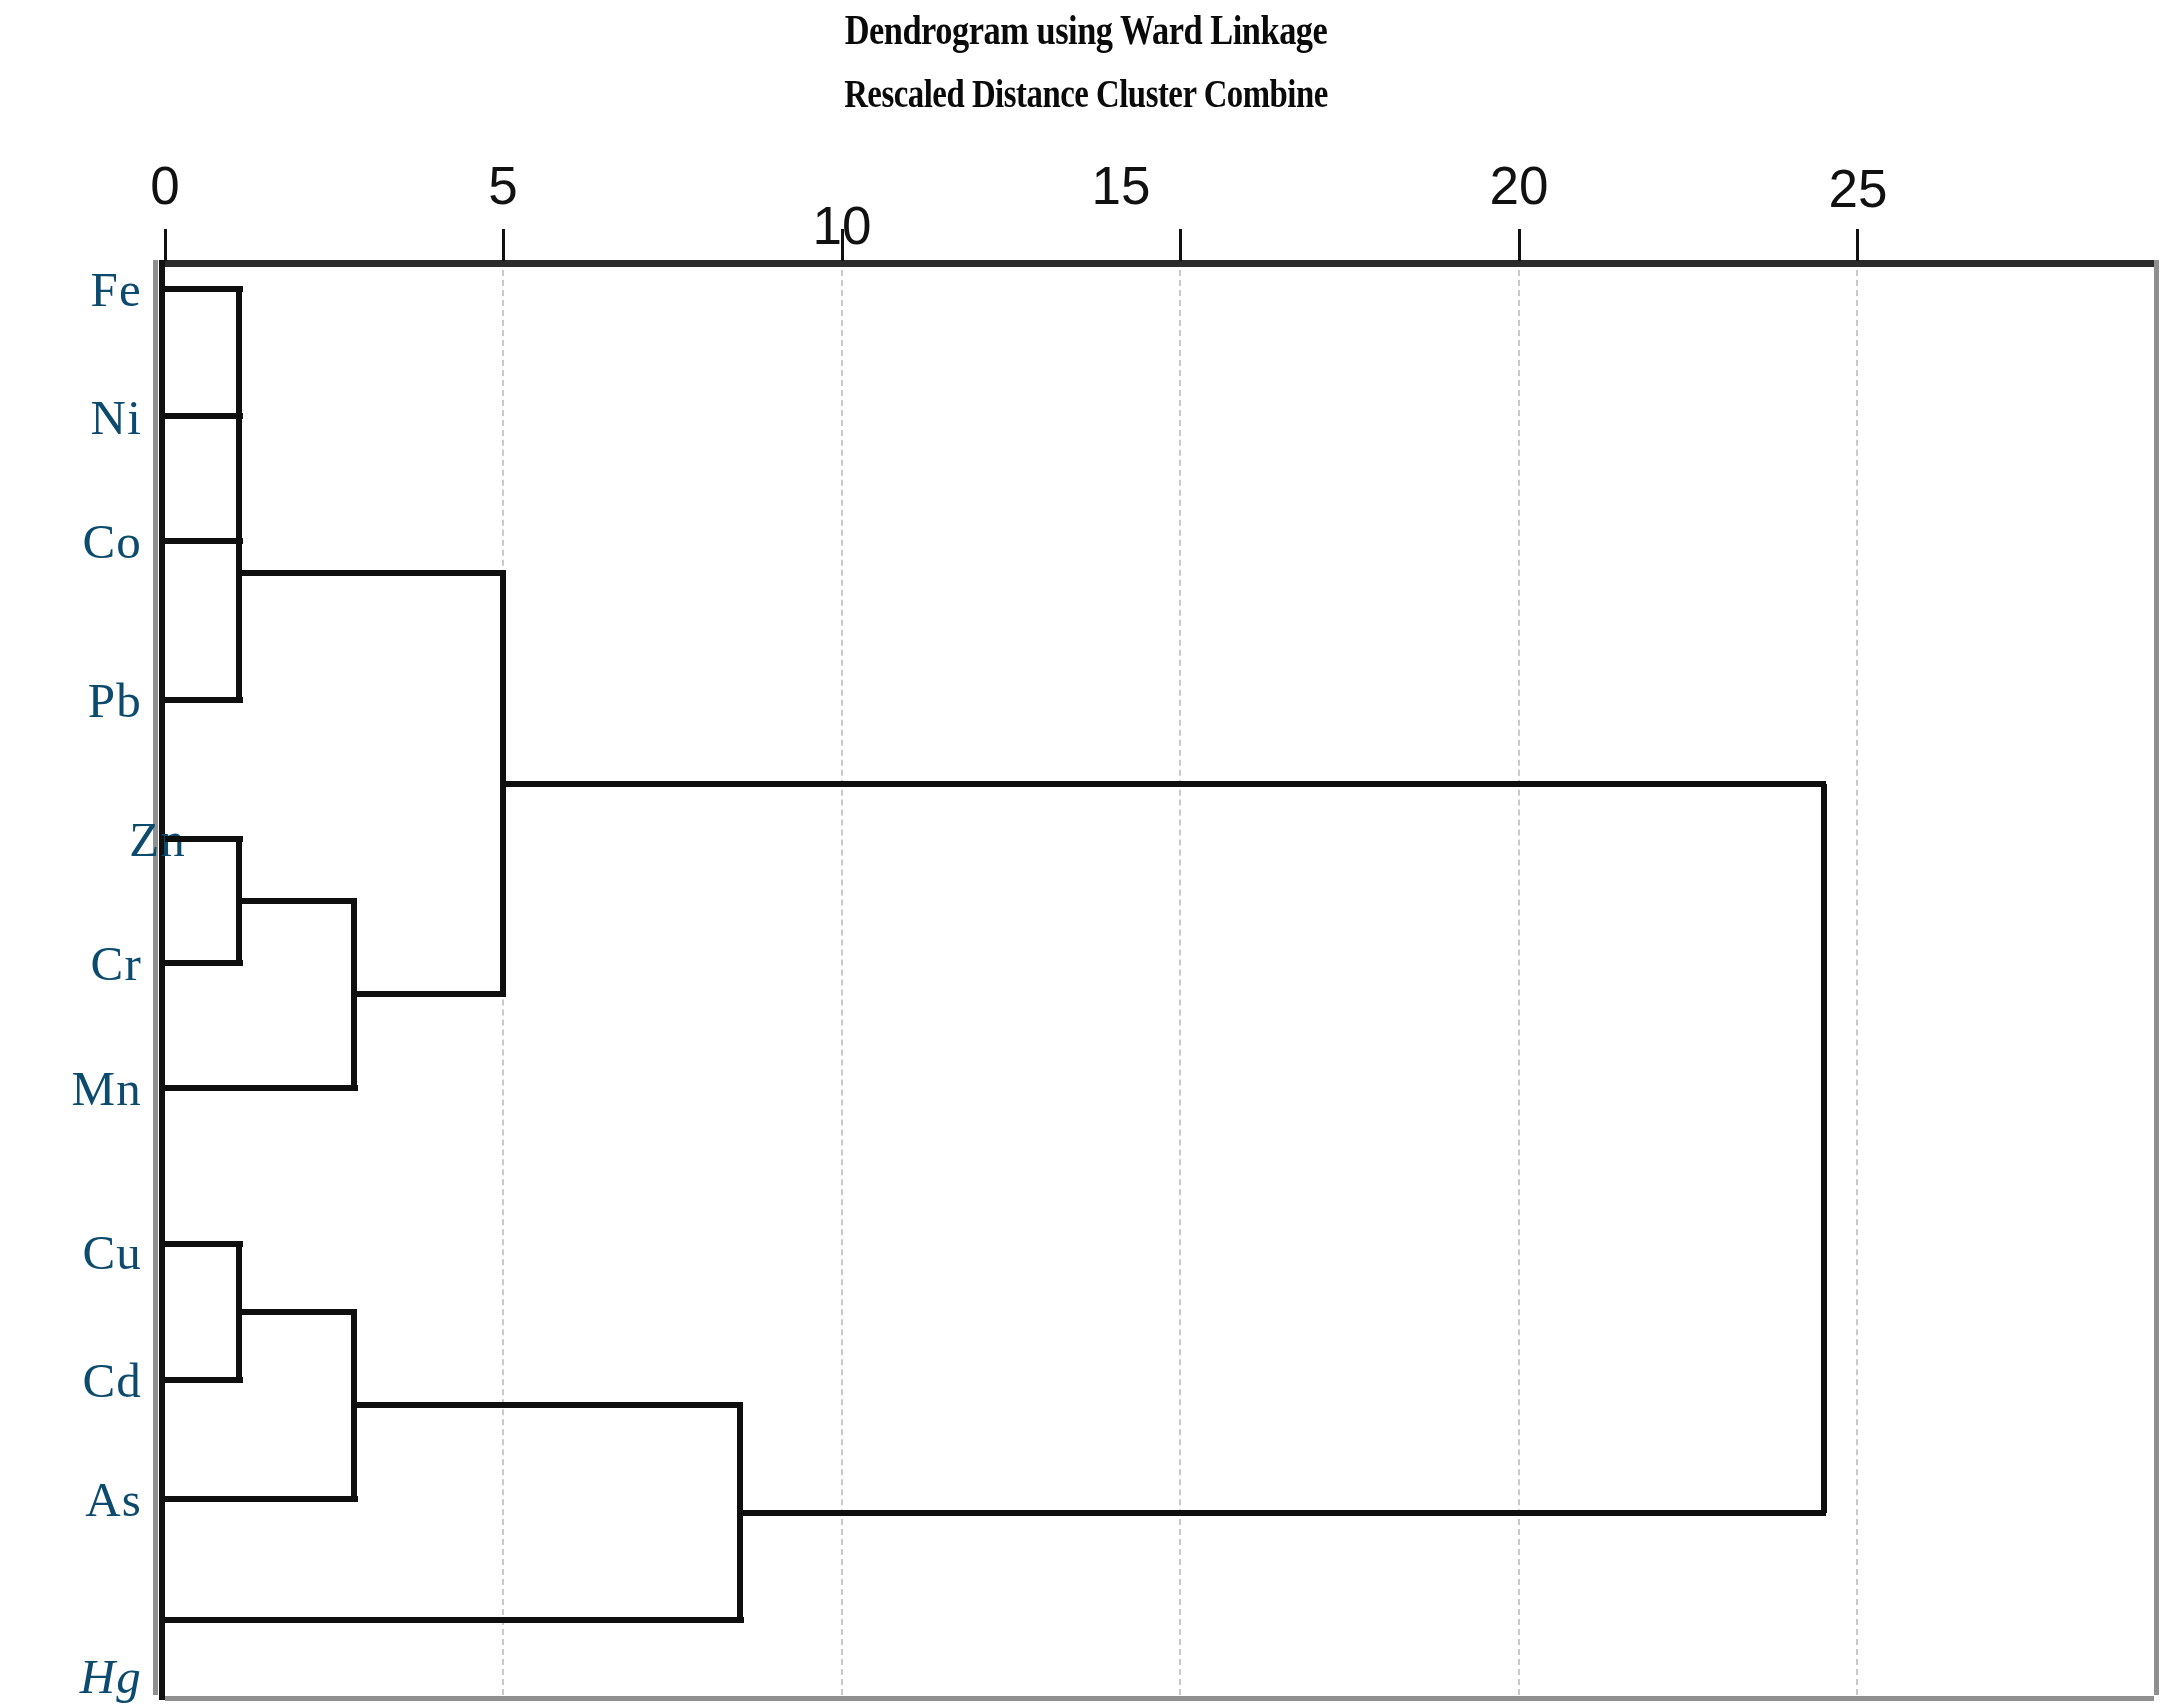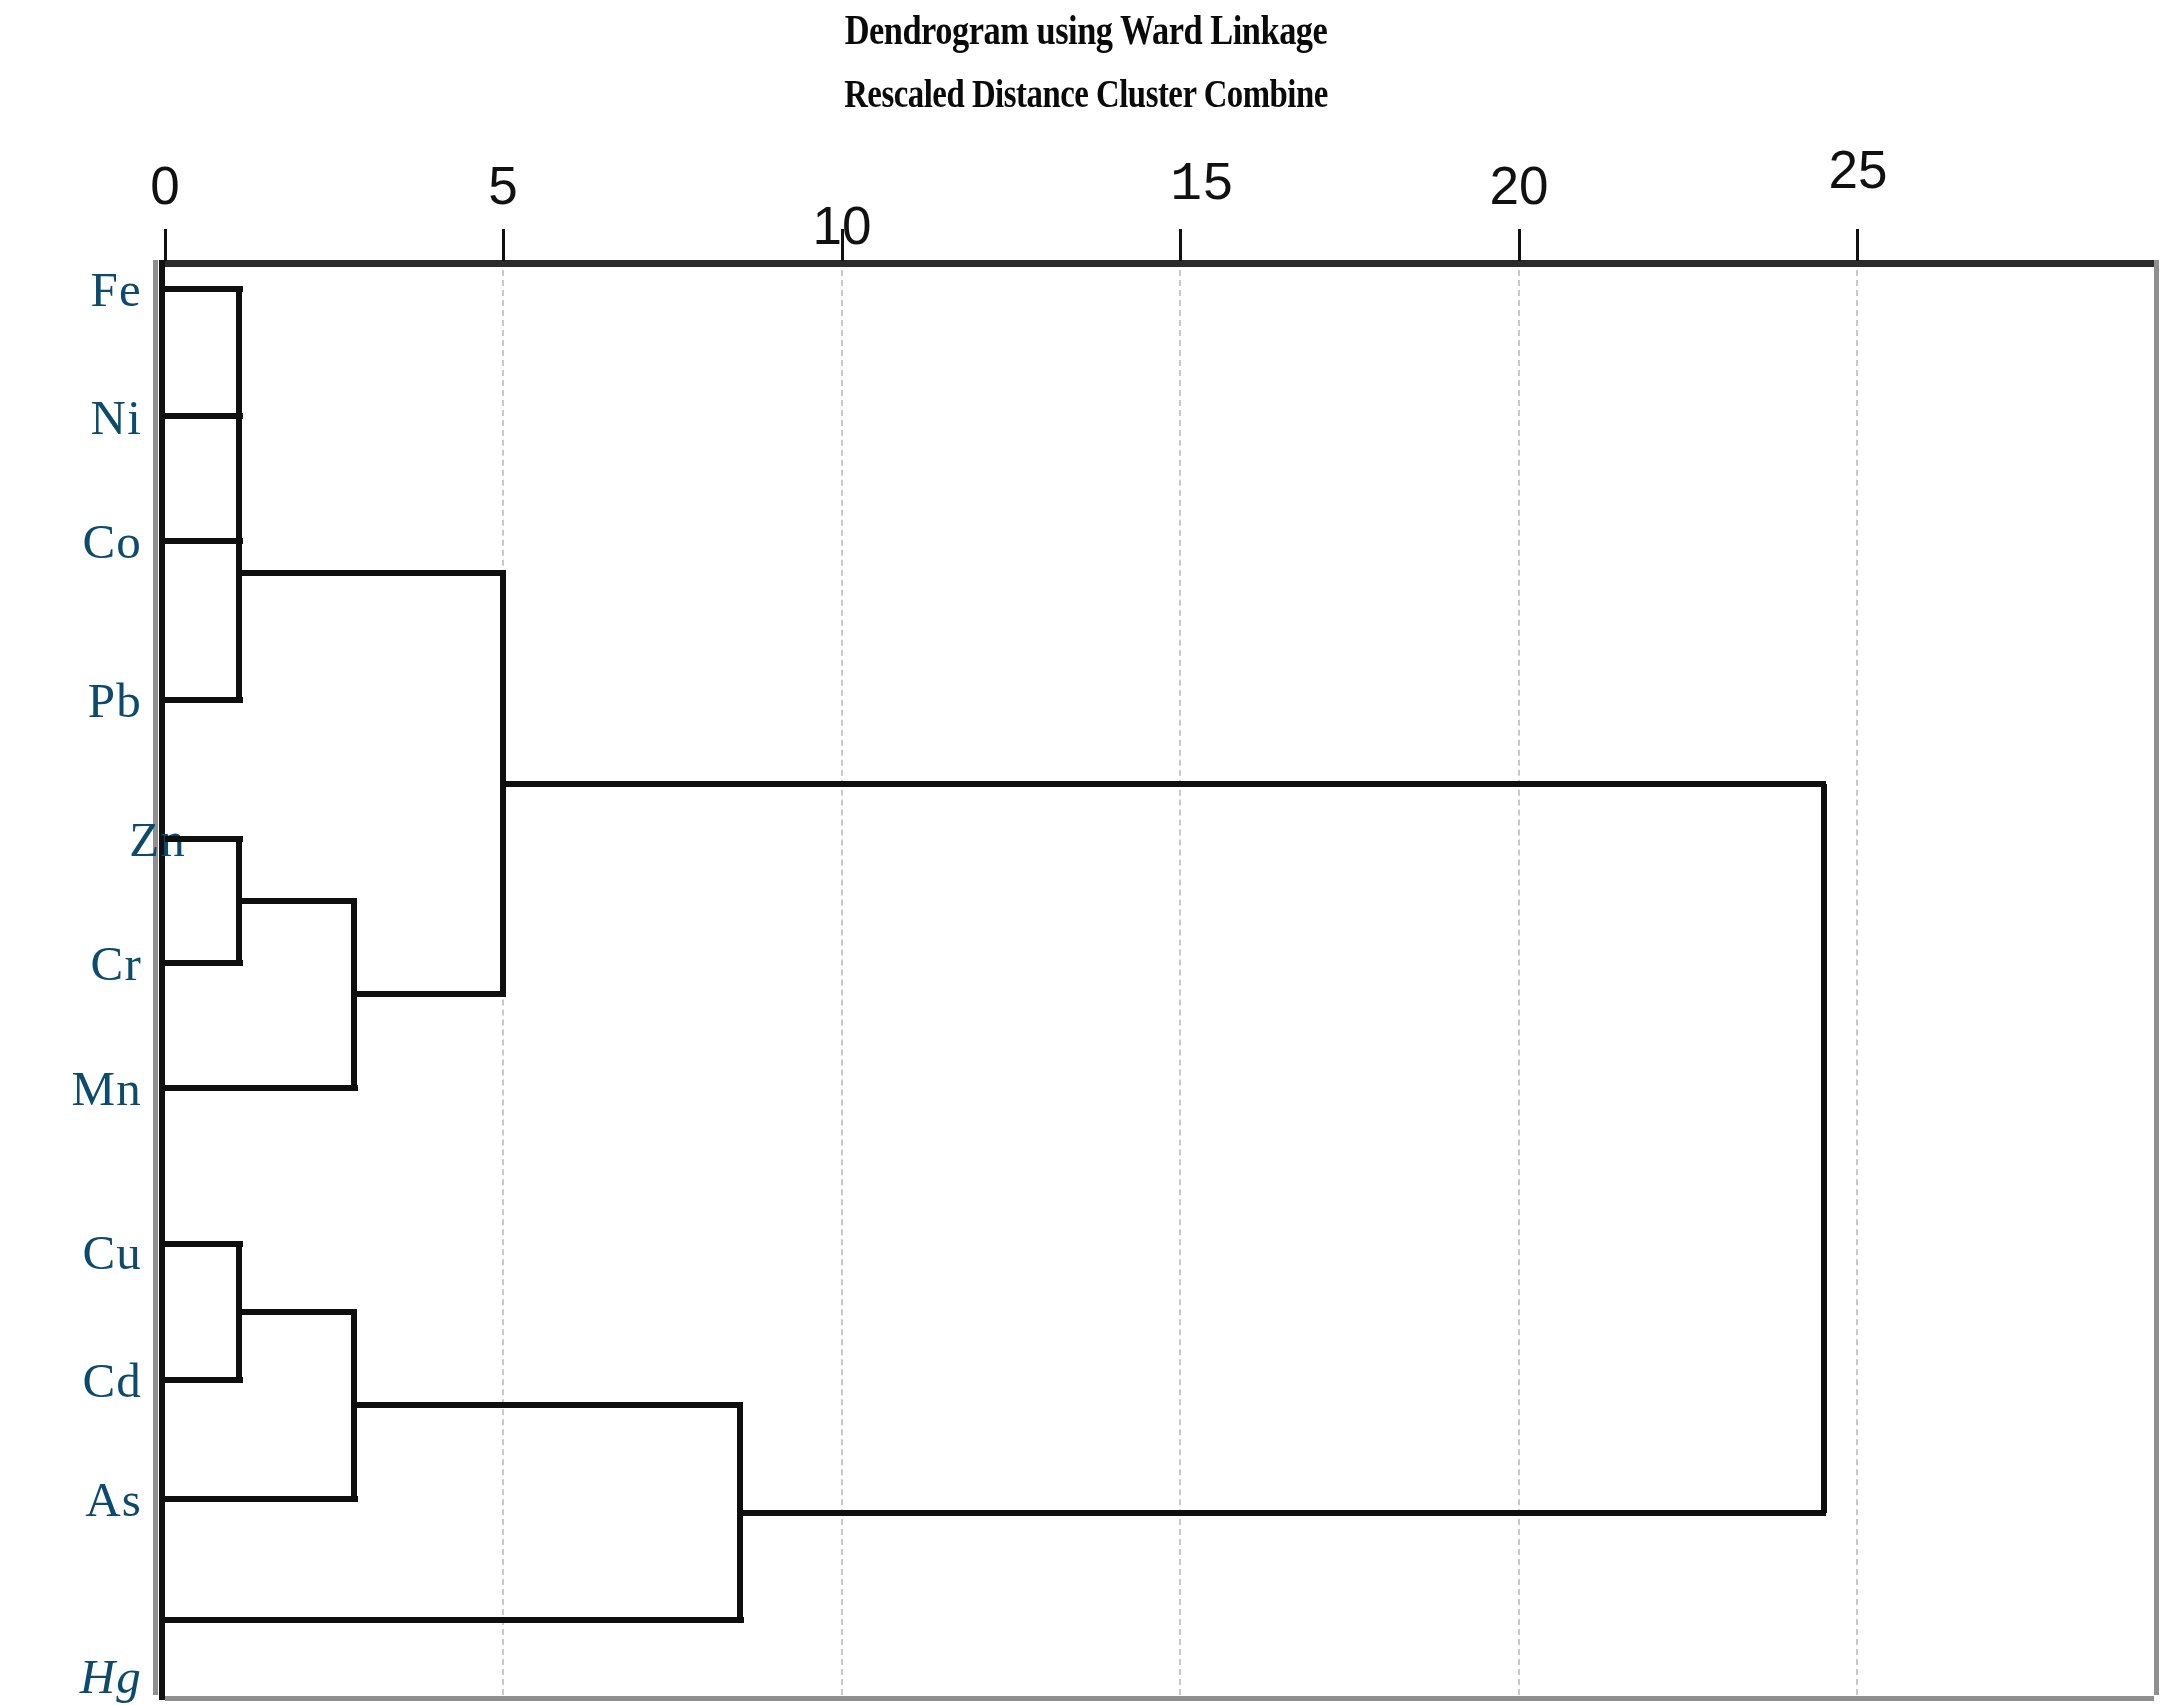--- a/index.html
+++ b/index.html
@@ -56,25 +56,25 @@
       <div class="frame-bottom" style="left: 165px; top: 1696px; width: 1989px; height: 5.2px;"></div>
       <div class="axis-v" style="left: 159px; top: 260px; width: 6.4px; height: 1440px;"></div>
       <div class="frame-left" style="left: 153px; top: 260px; width: 4.6px; height: 1435px;"></div>
       <div class="tick-mark" style="left: 164px; top: 229px; height: 32px;"></div>
       <div class="tick-label" style="left: 165px; top: 159px;">0</div>
       <div class="tick-mark" style="left: 502px; top: 229px; height: 32px;"></div>
       <div class="tick-label" style="left: 503px; top: 159px;">5</div>
       <div class="tick-mark" style="left: 841px; top: 229px; height: 32px;"></div>
       <div class="tick-label" style="left: 842px; top: 159px; margin-top: 40px;">10</div>
       <div class="tick-mark" style="left: 1179px; top: 229px; height: 32px;"></div>
-      <div class="tick-label" style="left: 1202px; top: 159px; font-family: Liberation Mono, monospace;">15</div>
+      <div class="tick-label" style="left: 1121px; top: 159px;">15</div>
       <div class="tick-mark" style="left: 1518px; top: 229px; height: 32px;"></div>
       <div class="tick-label" style="left: 1519px; top: 159px;">20</div>
       <div class="tick-mark" style="left: 1856px; top: 229px; height: 32px;"></div>
-      <div class="tick-label" style="left: 1858px; top: 143px; text-align: right;">25</div>
+      <div class="tick-label" style="left: 1858px; top: 162px; text-align: right;">25</div>
       <div class="leaf-label" style="left: 142px; top: 289px;">Fe</div>
       <div class="leaf-label" style="left: 142px; top: 417px;">Ni</div>
       <div class="leaf-label" style="left: 142px; top: 541px;">Co</div>
       <div class="leaf-label" style="left: 142px; top: 700px; font-family: Liberation Serif, serif;">Pb</div>
       <div class="leaf-label" style="left: 142px; top: 839px; margin-left: 44px;">Zn</div>
       <div class="leaf-label" style="left: 142px; top: 963px;">Cr</div>
       <div class="leaf-label" style="left: 142px; top: 1088px;">Mn</div>
       <div class="leaf-label" style="left: 142px; top: 1244px; margin-top: 8px;">Cu</div>
       <div class="leaf-label" style="left: 142px; top: 1380px;">Cd</div>
       <div class="leaf-label" style="left: 142px; top: 1499px;">As</div>

